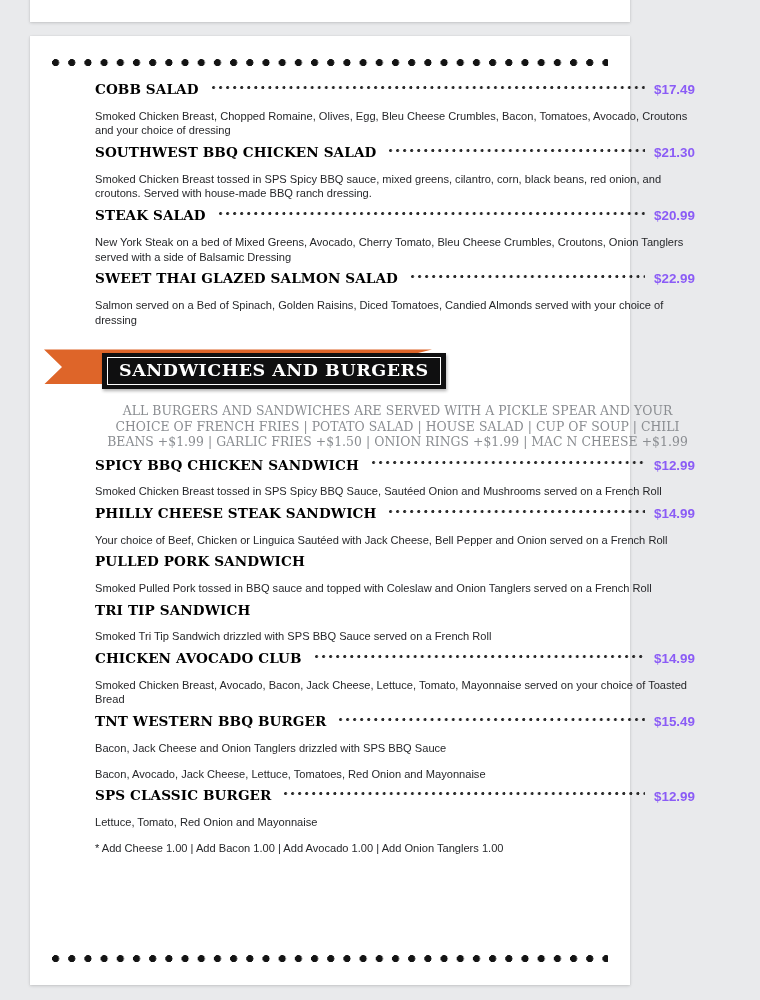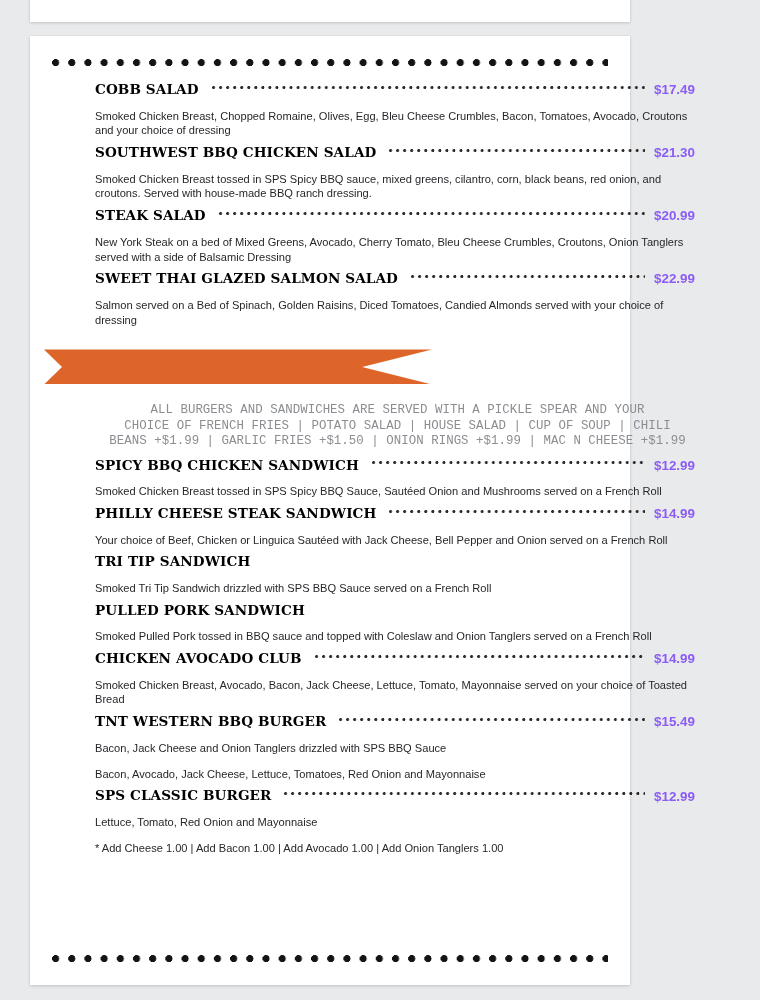--- a/index.html
+++ b/index.html
@@ -150,21 +150,21 @@
     font-family: "DejaVu Serif", serif;
     font-size: 12.4px;
     line-height: 1.22;
     color: #8a8d91;
     text-align: center;
     text-transform: uppercase;
     letter-spacing: 0.05px;
     margin: 2px 0 10px 0;
     padding: 0 2px;
   }
-  .section-note .note-line { display: block; font-family: Liberation Mono, monospace; }
+  .section-note .note-line { display: block; }
 </style>
 </head>
 <body>
 
 <div class="page">
 
   <div class="card card-top">
     
   </div>
 
@@ -212,20 +212,25 @@
               <div class="item-price">$22.99</div>
             </div>
             <div class="item-desc">
               <span class="sub-line">Salmon served on a Bed of Spinach, Golden Raisins, Diced Tomatoes, Candied Almonds served with your choice of dressing</span>
             </div>
           </div>
         </div>
 
       <div class="banner-wrap">
         <div class="ribbon-shape"></div>
+        <div class="banner-label">
+          <div class="banner-label-inner">
+            <div class="banner-title">SANDWICHES AND BURGERS</div>
+          </div>
+        </div>
       </div>
 
       <div class="section-note" id="section-note">
           <span class="note-line">ALL BURGERS AND SANDWICHES ARE SERVED WITH A PICKLE SPEAR AND YOUR</span>
           <span class="note-line">CHOICE OF FRENCH FRIES | POTATO SALAD | HOUSE SALAD | CUP OF SOUP | CHILI</span>
           <span class="note-line">BEANS +$1.99 | GARLIC FRIES +$1.50 | ONION RINGS +$1.99 | MAC N CHEESE +$1.99</span>
         </div>
 
       <div id="sandwiches-list">
           <div class="item">
@@ -243,40 +248,40 @@
               <div class="item-name">PHILLY CHEESE STEAK SANDWICH</div>
               <div class="leader"></div>
               <div class="item-price">$14.99</div>
             </div>
             <div class="item-desc">
               <span class="sub-line">Your choice of Beef, Chicken or Linguica Sautéed with Jack Cheese, Bell Pepper and Onion served on a French Roll</span>
             </div>
           </div>
           <div class="item">
             <div class="item-head">
+              <div class="item-name">PULLED PORK SANDWICH</div>
+              <div class="leader hidden"></div>
+              <div class="item-price"></div>
+            </div>
+            <div class="item-desc">
+              <span class="sub-line">Smoked Pulled Pork tossed in BBQ sauce and topped with Coleslaw and Onion Tanglers served on a French Roll</span>
+            </div>
+          </div>
+          <div class="item">
+            <div class="item-head">
               <div class="item-name">TRI TIP SANDWICH</div>
               <div class="leader hidden"></div>
               <div class="item-price"></div>
             </div>
             <div class="item-desc">
               <span class="sub-line">Smoked Tri Tip Sandwich drizzled with SPS BBQ Sauce served on a French Roll</span>
             </div>
           </div>
           <div class="item">
             <div class="item-head">
-              <div class="item-name">PULLED PORK SANDWICH</div>
-              <div class="leader hidden"></div>
-              <div class="item-price"></div>
-            </div>
-            <div class="item-desc">
-              <span class="sub-line">Smoked Pulled Pork tossed in BBQ sauce and topped with Coleslaw and Onion Tanglers served on a French Roll</span>
-            </div>
-          </div>
-          <div class="item">
-            <div class="item-head">
               <div class="item-name">CHICKEN AVOCADO CLUB</div>
               <div class="leader"></div>
               <div class="item-price">$14.99</div>
             </div>
             <div class="item-desc">
               <span class="sub-line">Smoked Chicken Breast, Avocado, Bacon, Jack Cheese, Lettuce, Tomato, Mayonnaise served on your choice of Toasted Bread</span>
             </div>
           </div>
           <div class="item">
             <div class="item-head">

